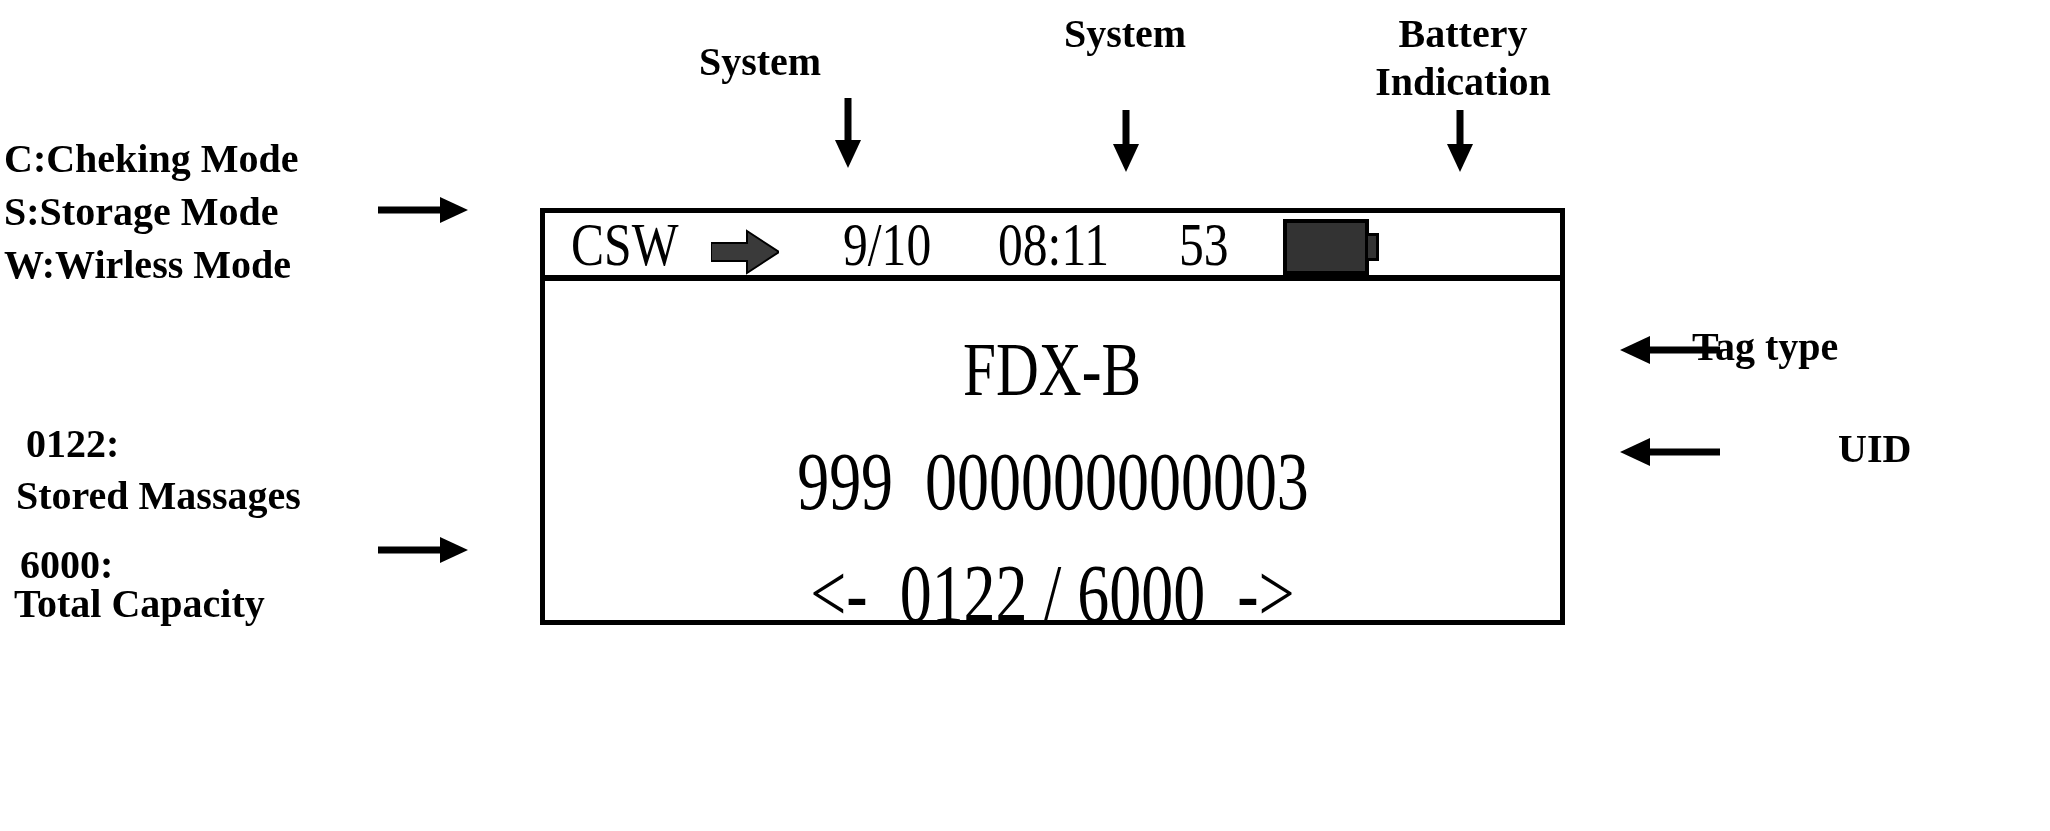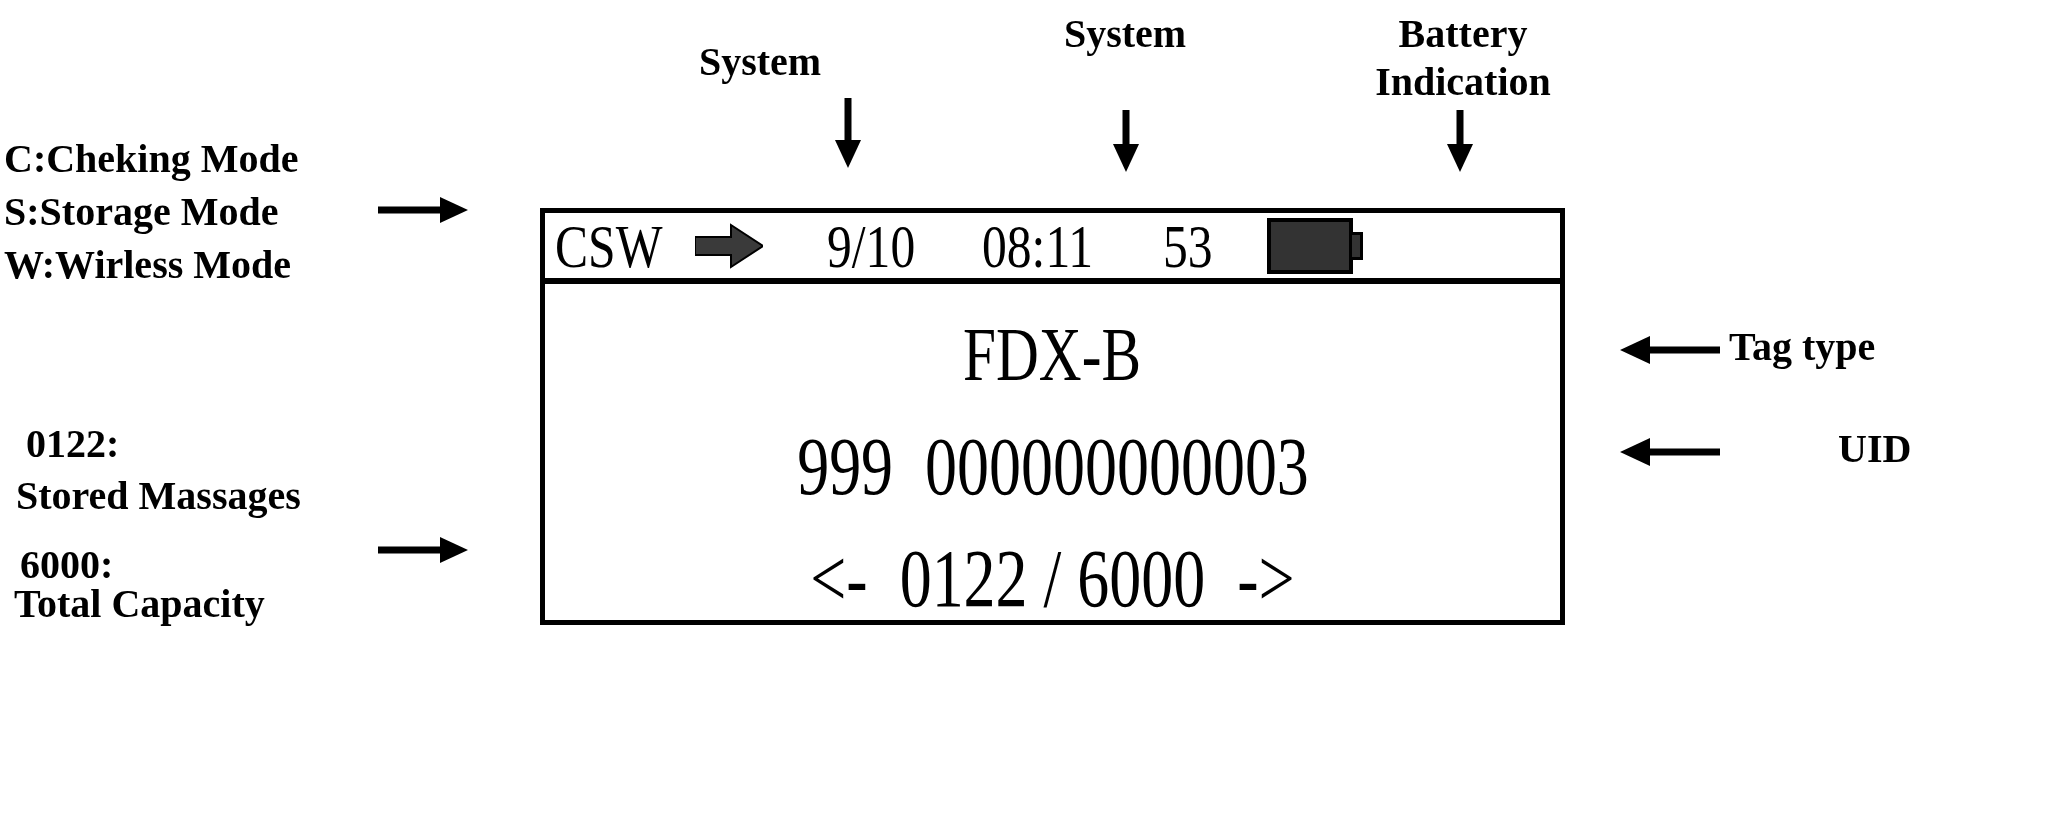--- a/index.html
+++ b/index.html
@@ -46,22 +46,22 @@
     border: 5px solid #000;
     background: #ffffff;
     display: flex;
     flex-direction: column;
   }
   #status-bar {
     height: 110px;
     box-sizing: border-box;
     border-bottom: 6px solid #000;
     display: flex;
-    align-items: center;
-    padding-left: 10px;
+    align-items: flex-end;
+    padding-left: 26px;
     padding-right: 26px;
   }
   .status-text {
     font-family: "Liberation Serif", "DejaVu Serif", serif;
     font-size: 62px;
     line-height: 1;
     letter-spacing: 0px;
     transform: scaleX(0.80);
     transform-origin: left center;
     white-space: nowrap;
@@ -106,21 +106,21 @@
     border-left: none;
     box-sizing: border-box;
   }
 
   #screen-body {
     flex: 1 1 auto;
     display: flex;
     flex-direction: column;
     align-items: center;
     justify-content: flex-start;
-    padding-top: 2px;
+    padding-top: 20px;
   }
   .screen-line {
     font-family: "Liberation Serif", "DejaVu Serif", serif;
     font-size: 76px;
     line-height: 1;
     white-space: nowrap;
     transform: scaleX(0.78);
     transform-origin: center center;
   }
   #tag-type-line  { margin-top: 30px; }
@@ -183,21 +183,21 @@
       <polygon points="90,22 62,9 62,35" fill="#000"></polygon>
     </svg>
   </div>
 
   <div class="arrow" style="left:1620px; top:328px; width:100px; height:44px;">
     <svg width="100" height="44" viewBox="0 0 100 44">
       <line x1="100" y1="22" x2="30" y2="22" stroke="#000" stroke-width="7"></line>
       <polygon points="0,22 30,8 30,36" fill="#000"></polygon>
     </svg>
   </div>
-  <div class="anno anno-right" style="left:1729px; top:323px;">Tag type</div>
+  <div class="anno anno-right" style="left:1692px; top:323px;">Tag type</div>
 
   <div class="arrow" style="left:1620px; top:430px; width:100px; height:44px;">
     <svg width="100" height="44" viewBox="0 0 100 44">
       <line x1="100" y1="22" x2="30" y2="22" stroke="#000" stroke-width="7"></line>
       <polygon points="0,22 30,8 30,36" fill="#000"></polygon>
     </svg>
   </div>
   <div class="anno anno-right" style="left:1838px; top:425px;">UID</div>
 
   <div id="screen">

